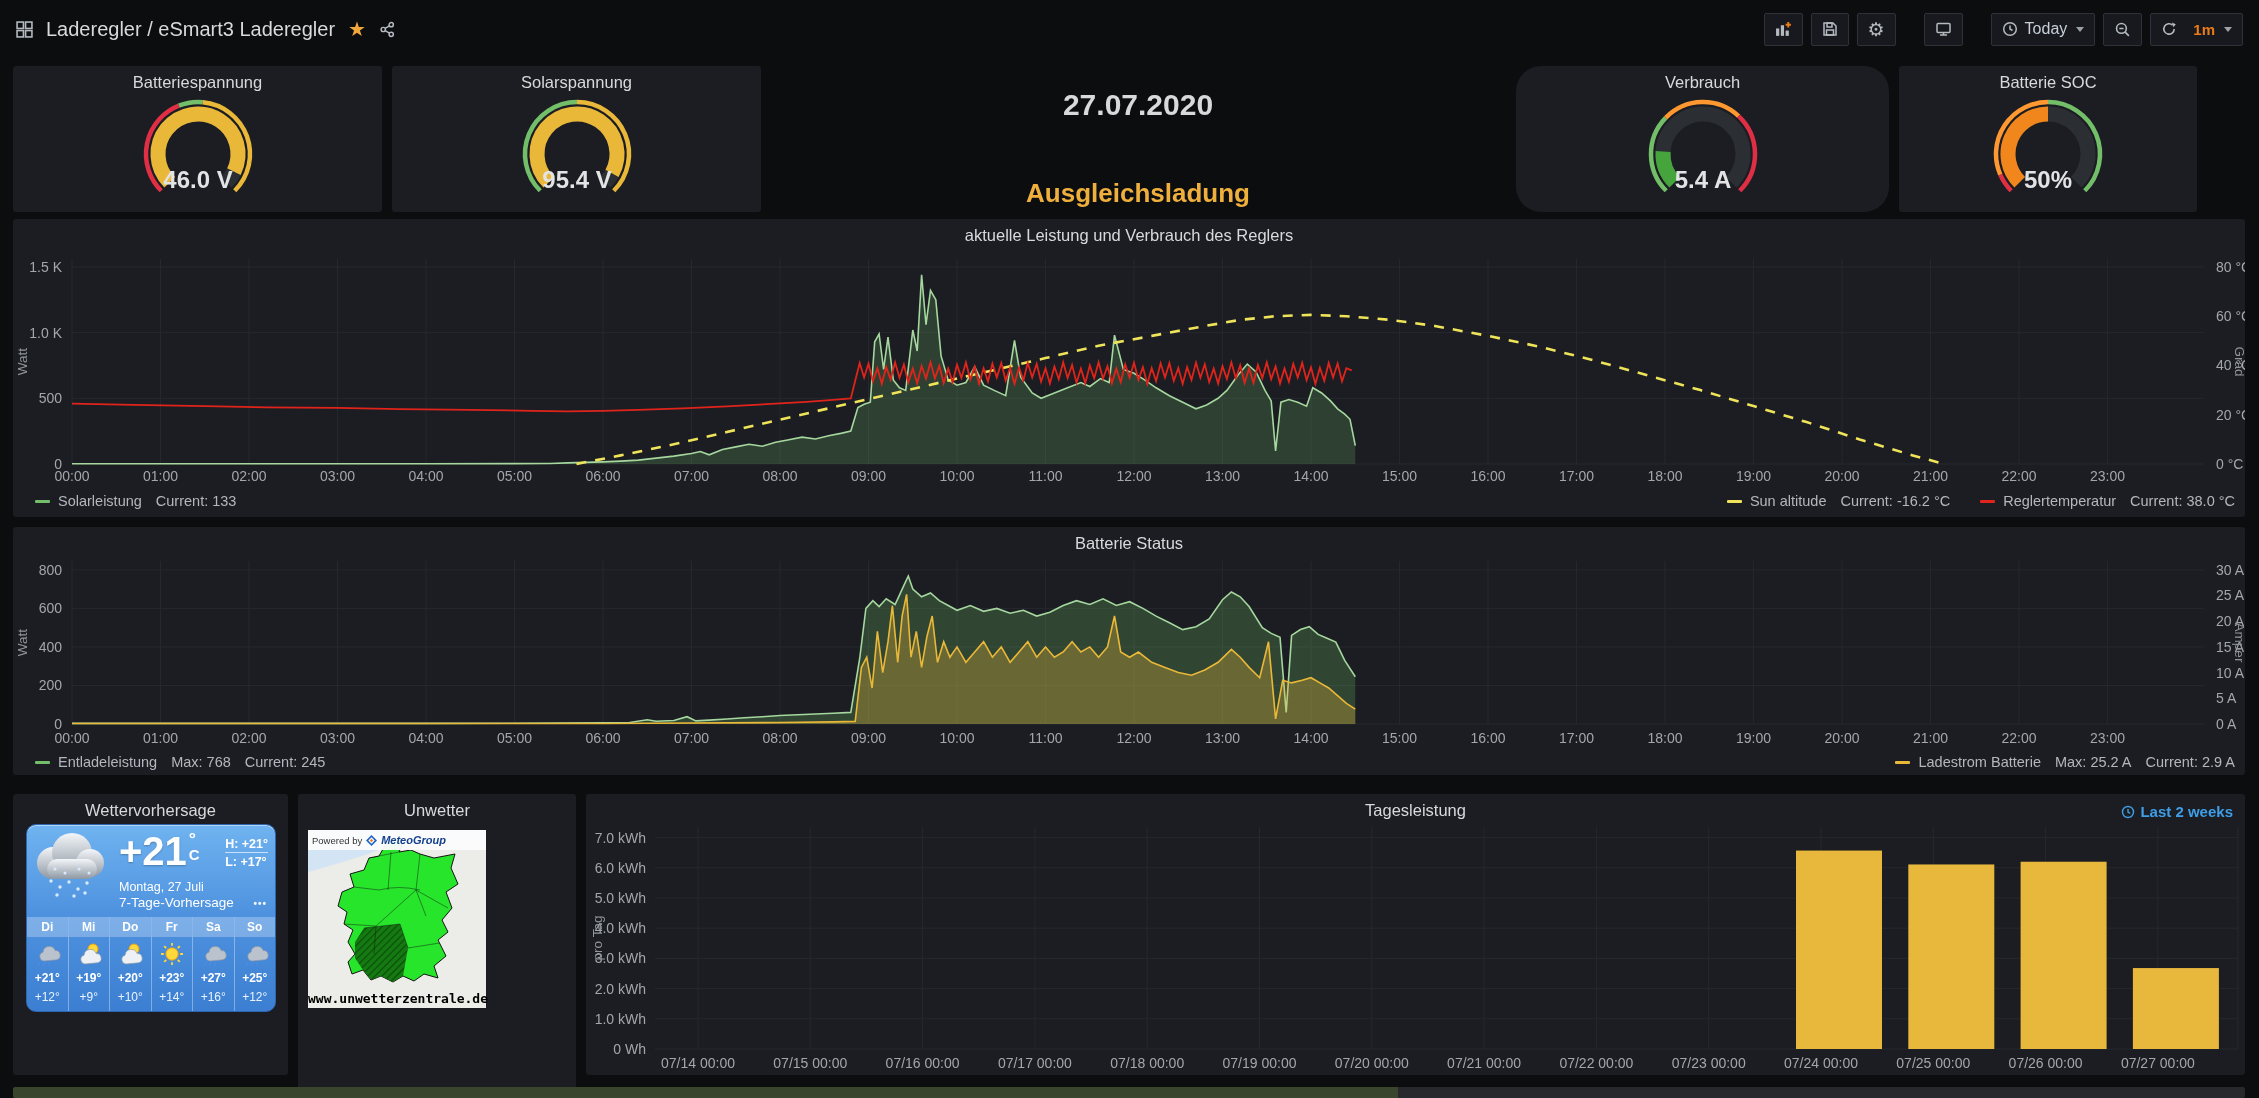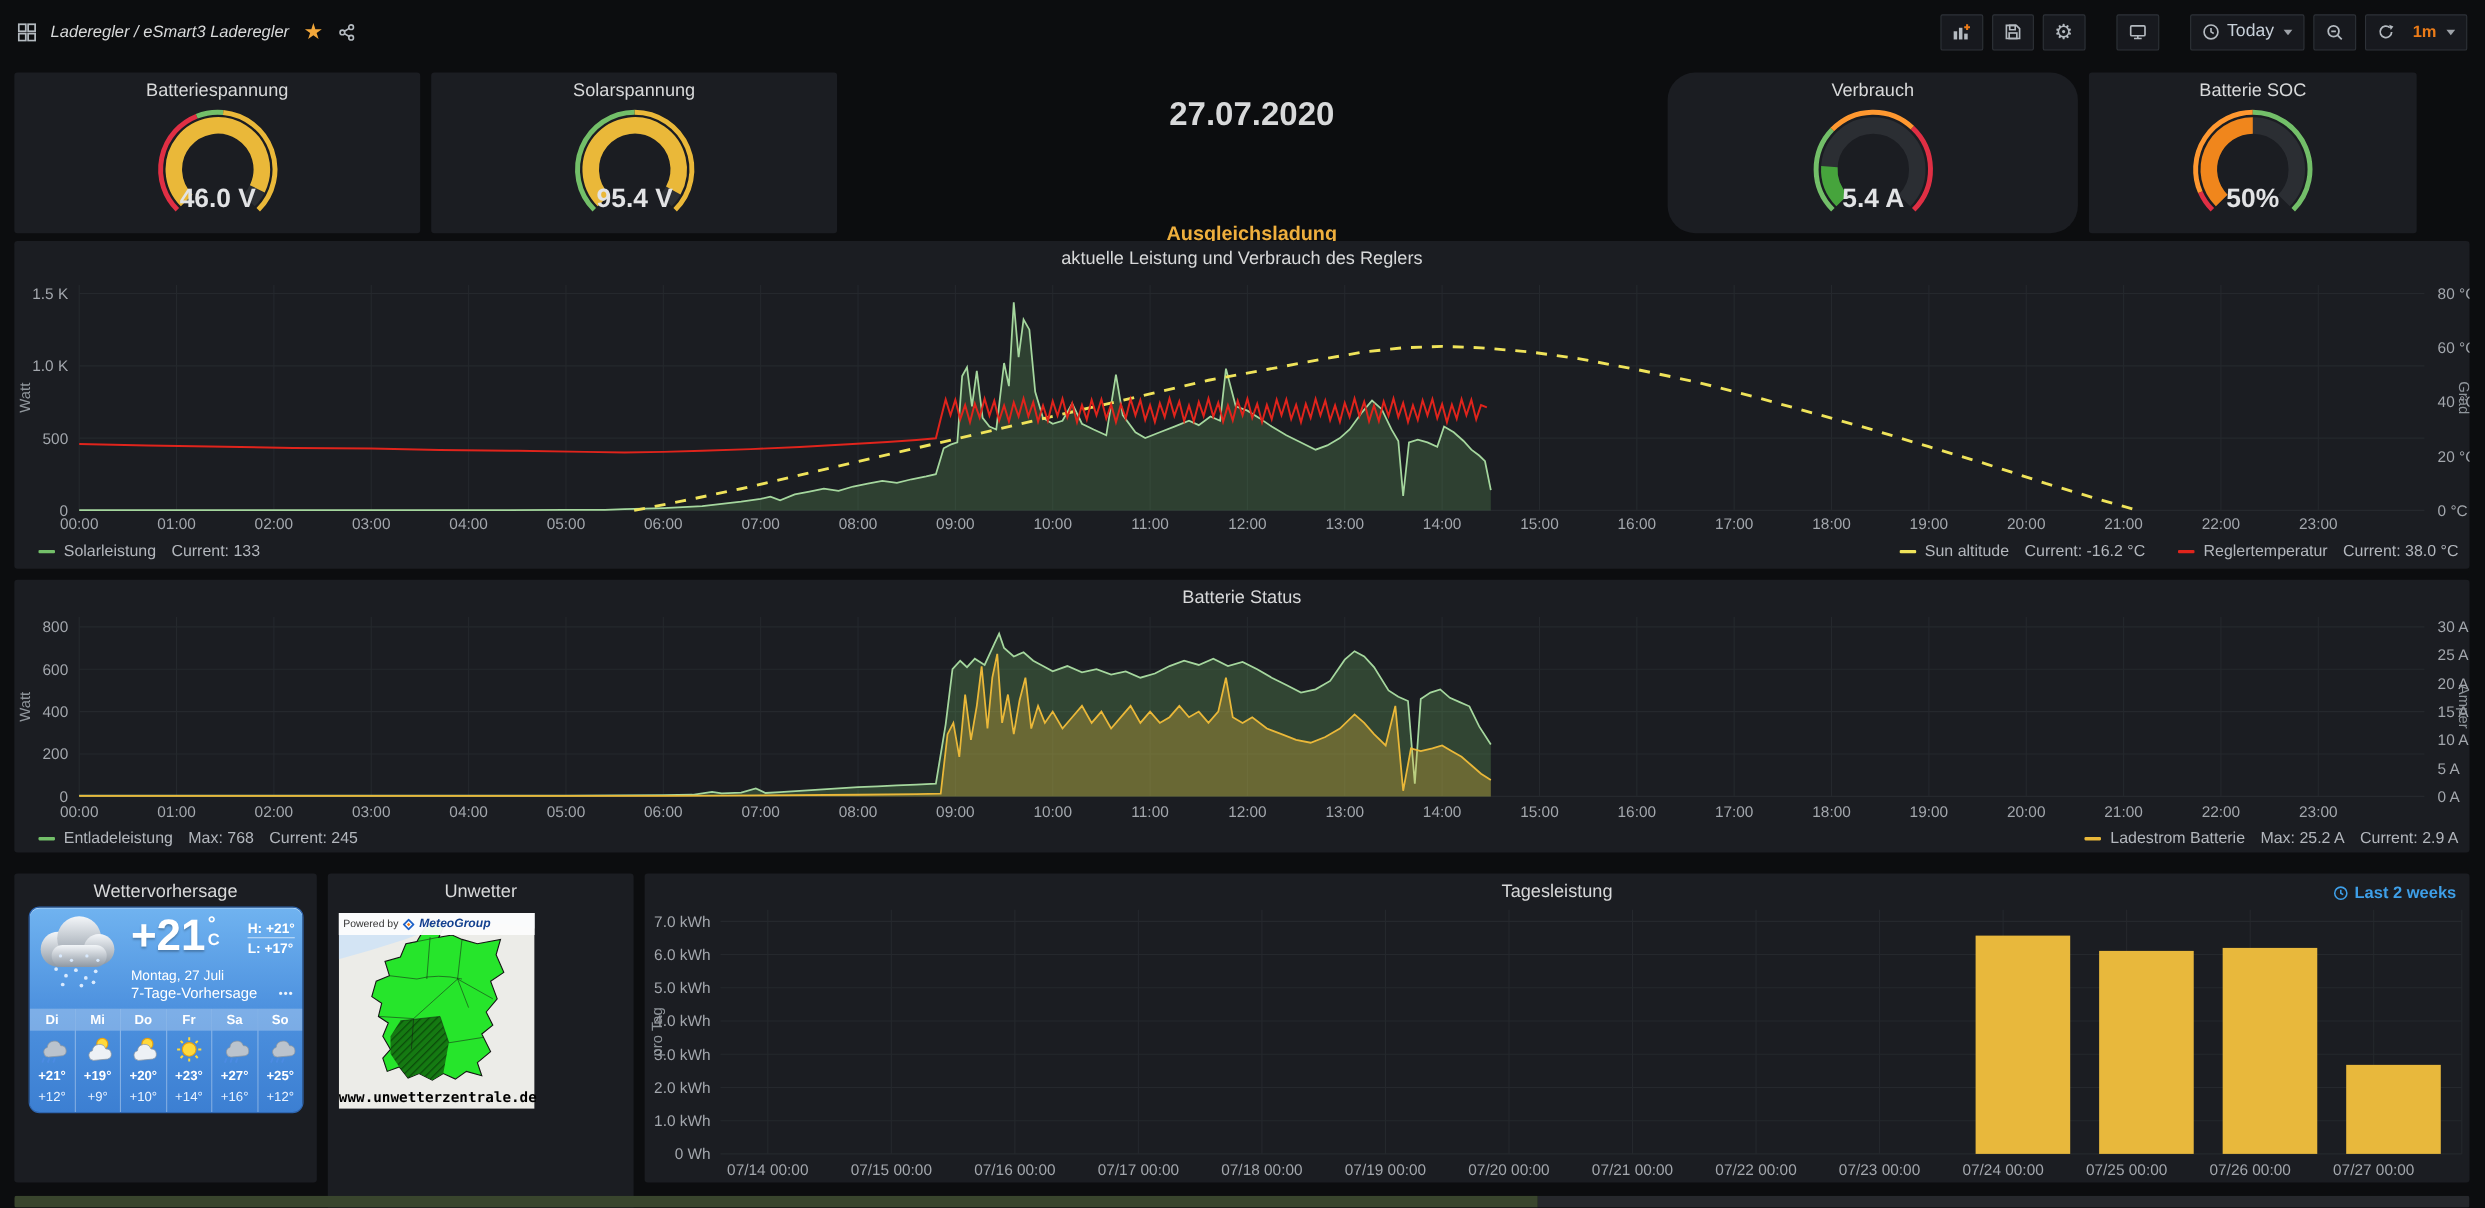--- a/index.html
+++ b/index.html
@@ -2,21 +2,21 @@
 <html><head>
 <meta charset="utf-8">
 <style>
   html,body{margin:0;padding:0;background:#0C0D0F;}
   .dash{position:relative;width:2259px;height:1098px;background:#0C0D0F;overflow:hidden;
         font-family:"Liberation Sans",sans-serif;color:#D8D9DA;}
   
   .topbar{position:absolute;top:0;left:0;right:0;height:58px;display:flex;align-items:center;
           padding:0 16px;box-sizing:border-box;}
   .tb-left{display:flex;align-items:center;gap:13px;}
-  .crumb{font-size:15px;color:#D8D9DA;cursor:pointer;font-style:italic;}
+  .crumb{font-size:20px;color:#D8D9DA;cursor:pointer;}
   .star{font-size:20px;color:#F2A73B;cursor:pointer;line-height:1;}
   .tb-right{margin-left:auto;display:flex;align-items:center;gap:8px;}
   .btn{height:33px;display:inline-flex;align-items:center;gap:7px;padding:0 10px;background:#17191E;
        border:1px solid #2E3238;border-radius:2px;color:#C7D0D9;font-size:16px;cursor:pointer;box-sizing:border-box;}
   .btn .gearchar{font-size:19px;line-height:1;color:#B4BAC0;}
   .caret{width:0;height:0;border-left:4px solid transparent;border-right:4px solid transparent;
          border-top:5px solid #9DA2A8;margin-left:2px;}
   .sp12{width:12px;} .sp4{width:2px;}
   .refresh-int{color:#EB7B18;font-weight:700;font-size:15px;}
   .iconsvg{stroke:#B4BAC0;fill:none;stroke-width:1.5;}
@@ -24,21 +24,21 @@
   .panel{position:absolute;background:#1B1D22;border-radius:3px;}
   .ptitle{position:absolute;top:7px;left:0;right:0;text-align:center;font-size:16.5px;font-weight:500;
           color:#D8D9DA;cursor:pointer;z-index:3;}
   #p-batt{left:13px;top:66px;width:369px;height:146px;}
   #p-solar{left:392px;top:66px;width:369px;height:146px;}
   #p-verb{left:1516px;top:66px;width:373px;height:146px;border-radius:25px;}
   #p-soc{left:1899px;top:66px;width:298px;height:146px;}
   .gwrap{position:absolute;top:24px;left:0;right:0;display:flex;justify-content:center;}
   #date-panel{position:absolute;left:938px;top:66px;width:400px;text-align:center;}
   .bigdate{font-size:30px;font-weight:700;color:#D8D9DA;margin-top:22px;}
-  .mode{font-size:18px;font-weight:700;color:#EFAF3D;margin-top:80px;}
+  .mode{font-size:26px;font-weight:700;color:#EFAF3D;margin-top:56px;}
   #p-chart1{left:13px;top:219px;width:2232px;height:298px;}
   #p-chart2{left:13px;top:527px;width:2232px;height:248px;}
   .chart-svg{position:absolute;left:0;top:0;}
   .legend{position:absolute;display:flex;gap:30px;font-size:14.5px;color:#B3B7BD;align-items:center;z-index:2;}
   .legend .it{display:flex;align-items:center;gap:8px;cursor:pointer;white-space:nowrap;}
   .dashm{width:15px;height:3px;border-radius:1px;flex:0 0 auto;}
   .lstat{margin-left:6px;}
   .l1l{left:22px;bottom:8px;} .l1r{right:10px;bottom:8px;}
   .l2l{left:22px;bottom:5px;} .l2r{right:10px;bottom:5px;}
   

